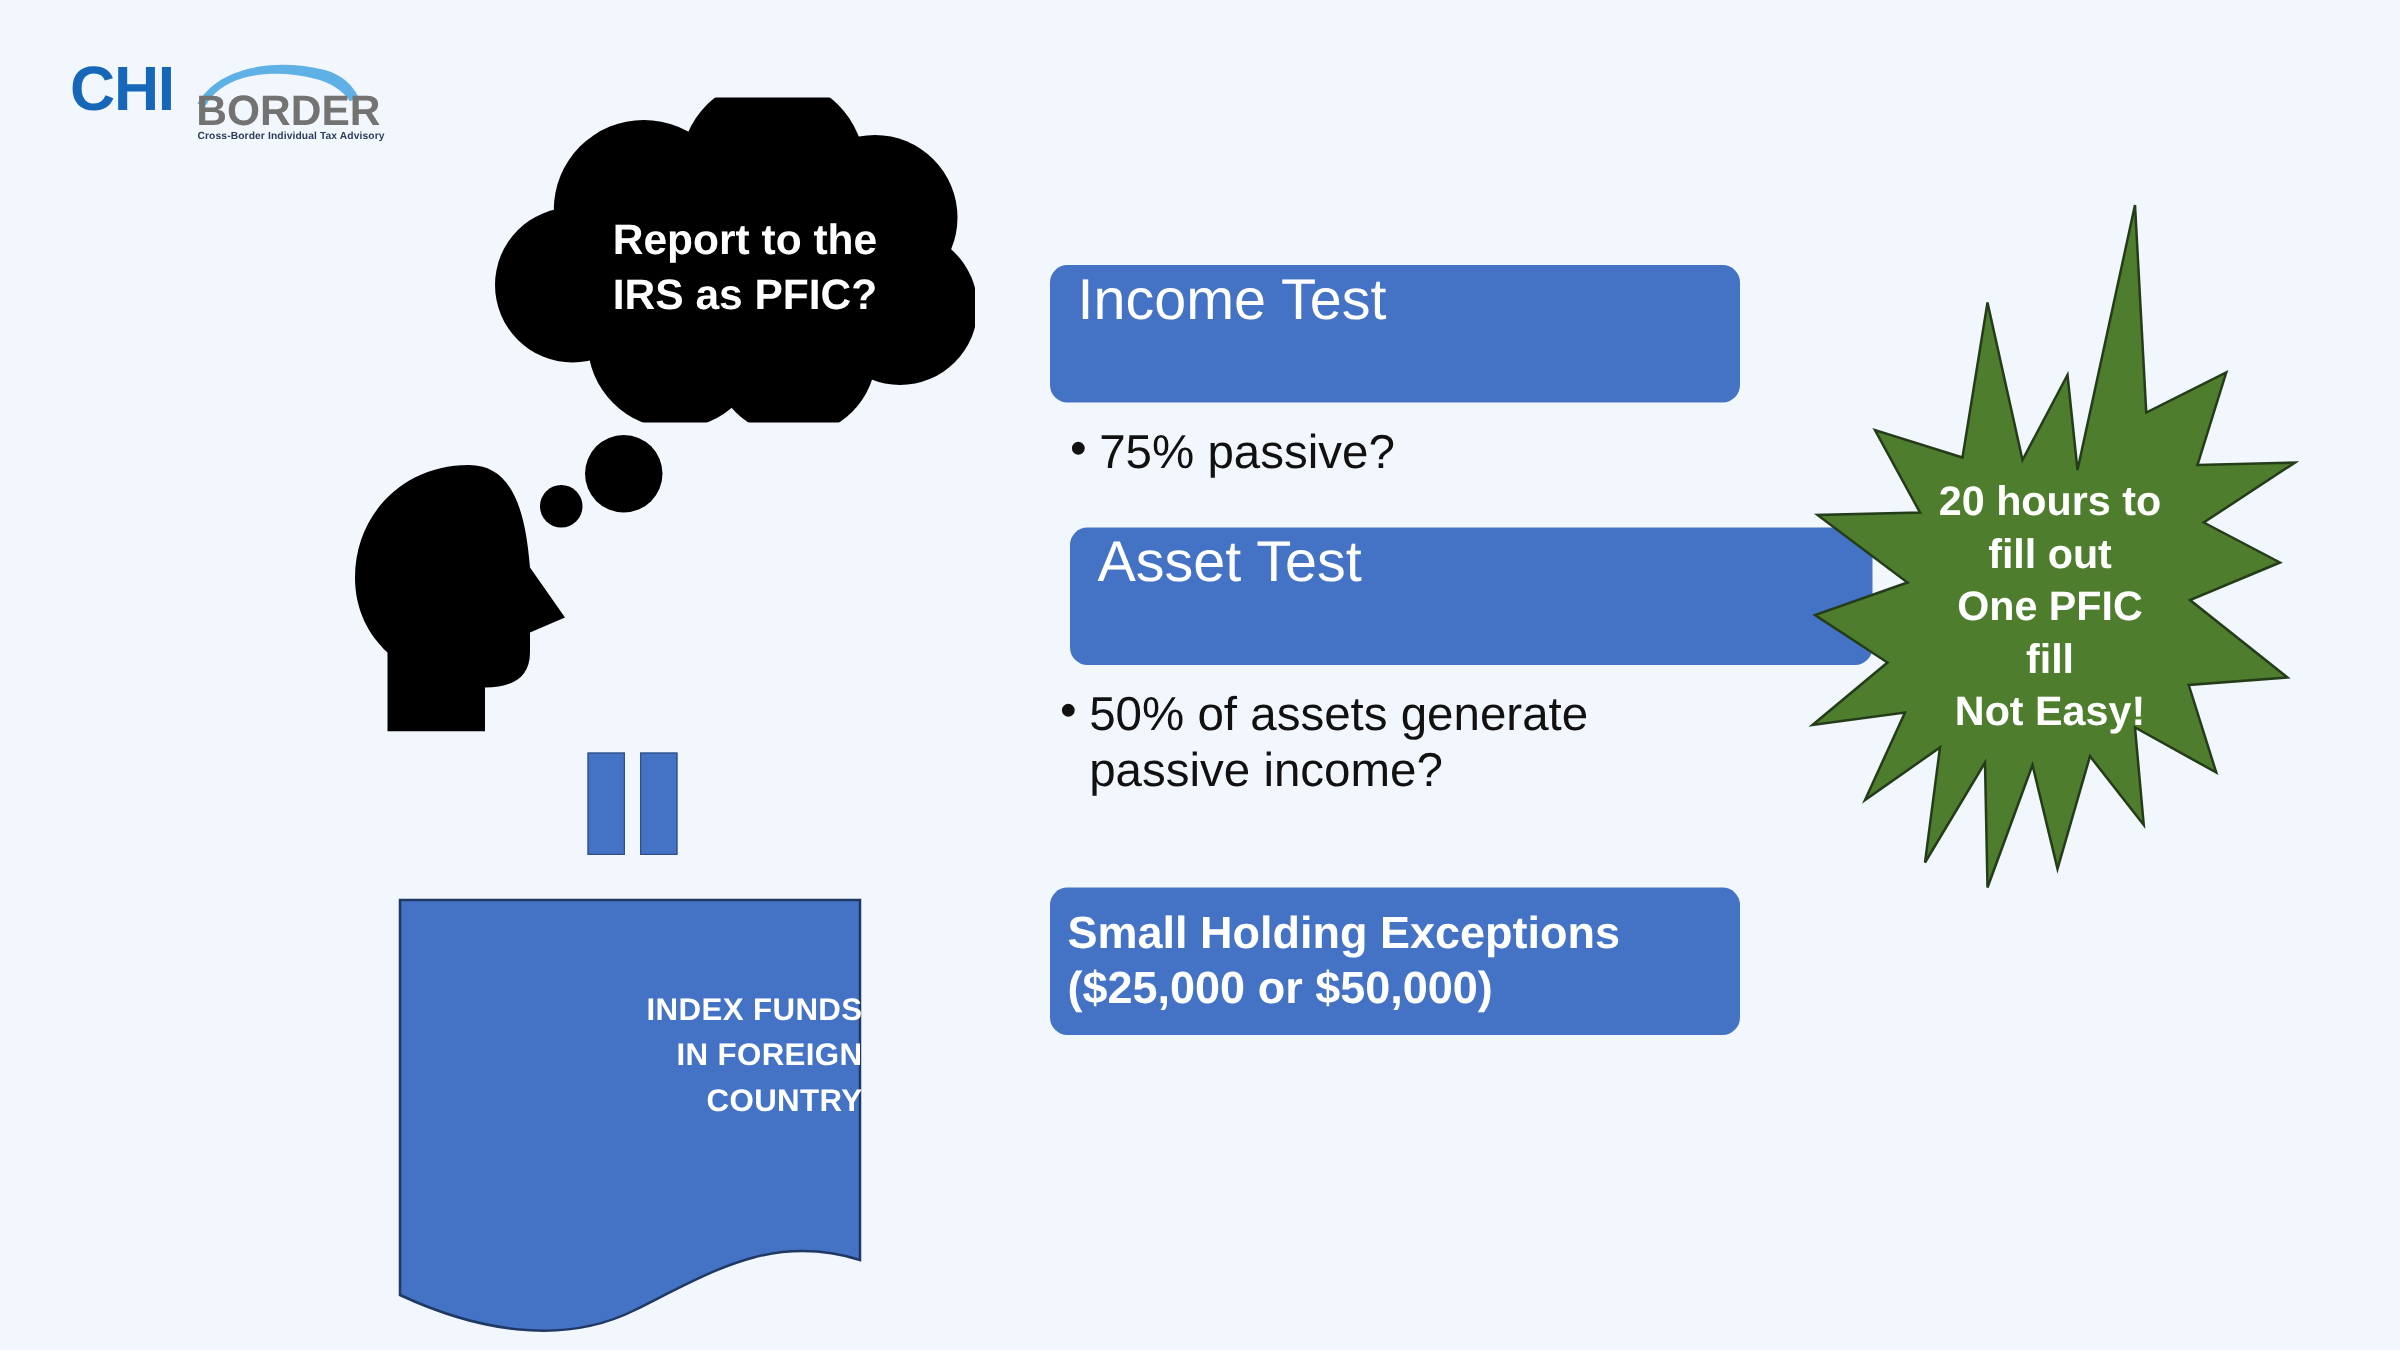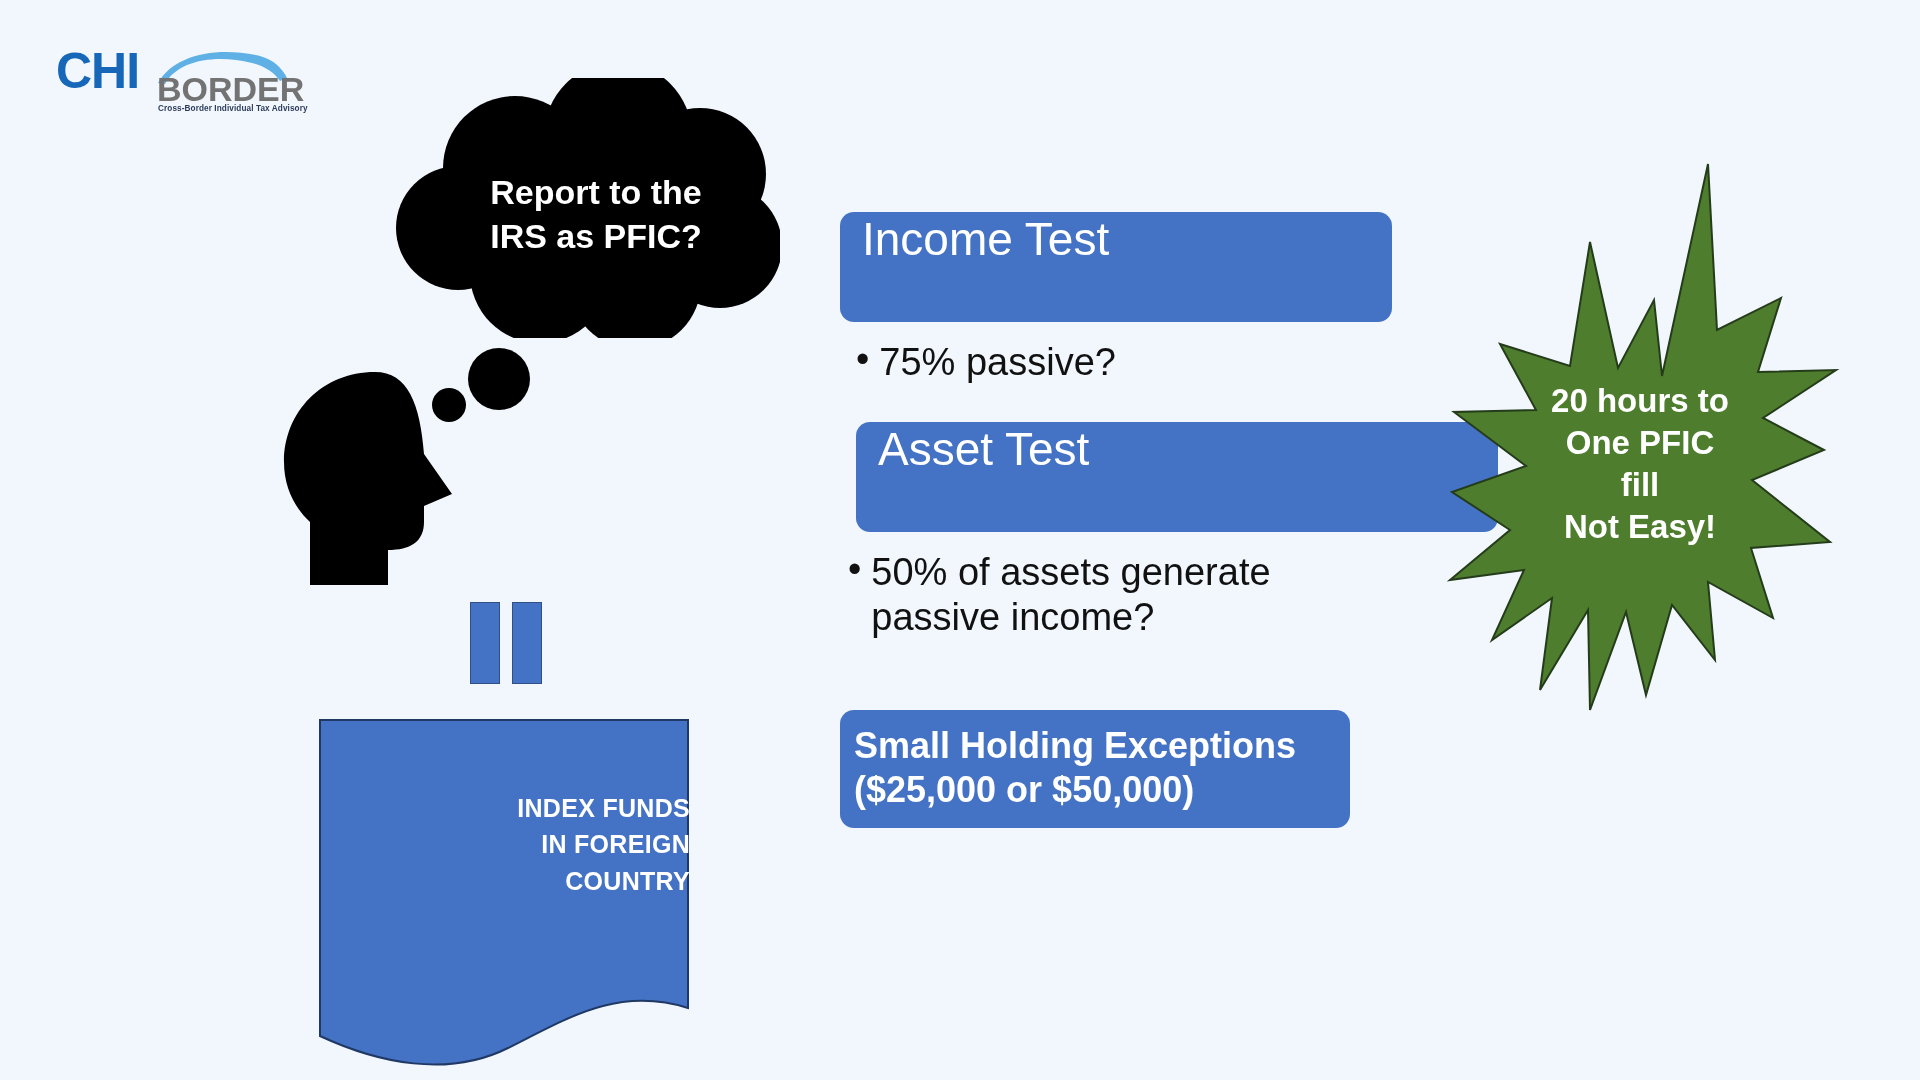--- a/index.html
+++ b/index.html
@@ -95,21 +95,21 @@
   .blue-bar.title-lg {
     font-size:46px; font-weight:normal; padding-left:22px;
   }
   .blue-bar.title-bold {
     font-size:36px; font-weight:bold; padding-left:14px;
     line-height:1.22; align-items:center;
   }
 
   #income-bar  { left:0px; top:212px; width:552px; height:110px; }
   #asset-bar   { left:16px; top:422px; width:642px; height:110px; }
-  #exception-bar { left:0px; top:710px; width:510px; height:118px;
+  #exception-bar { left:0px; top:710px; width:552px; height:118px;
                    display:block; padding-top:14px; }
   #exception-bar .ln { display:block; }
 
   .bullet-line {
     position:absolute;
     color:#111111; font-size:38px; line-height:1.18;
     display:flex; align-items:flex-start;
   }
   .bullet-dot {
     display:inline-block; margin-right:10px; line-height:1.05; font-size:38px;
@@ -225,18 +225,19 @@
       <path d="M268 14 L 277 180 L 341 148 L 318 222 L 396 220 L 323 268
                L 384 300 L 312 330 L 390 392 L 311 398 L 333 468 L 268 432
                L 275 510 L 232 455 L 206 545 L 186 462 L 150 560 L 148 460
                L 100 540 L 112 448 L 52 490 L 84 420 L 10 430 L 70 380
                L 12 342 L 86 316 L 14 262 L 96 260 L 60 194 L 130 216
                L 150 92 L 178 218 L 214 150 L 222 226 Z" fill="#4e7d2e" stroke="#243c1a" stroke-width="2" stroke-linejoin="miter"></path>
     </svg>
   </div>
   <div class="star-text">
     <span class="ln">20 hours to</span>
+    <span class="ln">fill out</span>
     <span class="ln">One PFIC</span>
     <span class="ln">fill</span>
     <span class="ln">Not Easy!</span>
   </div>
 
 </div>
 
 </body></html>

